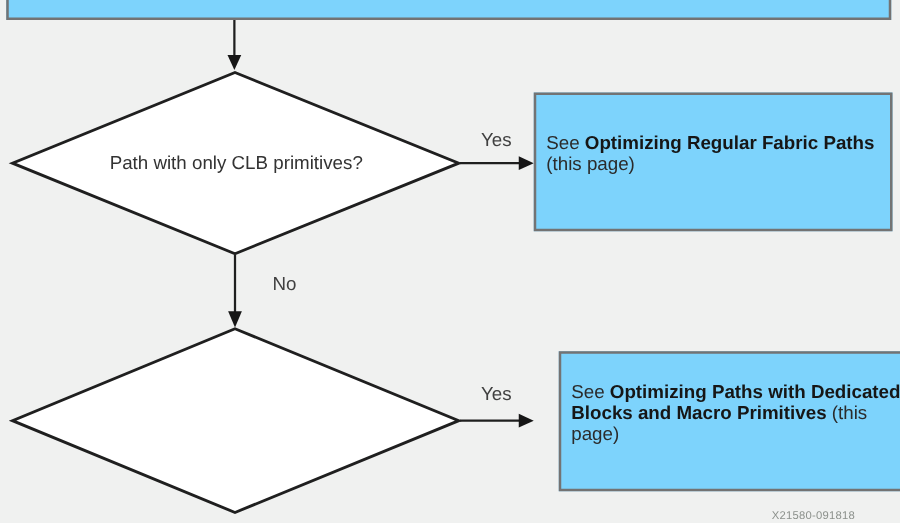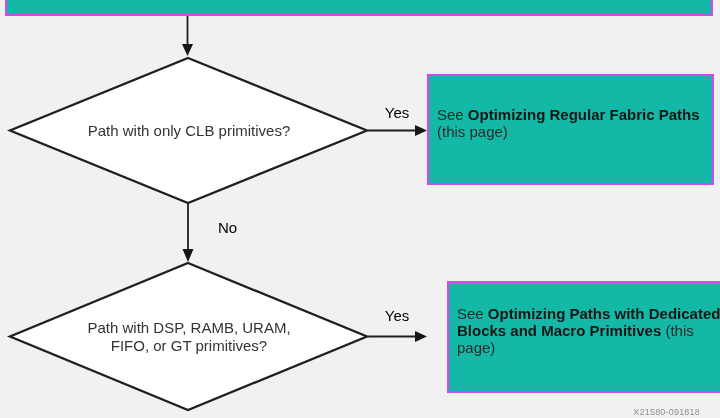--- a/index.html
+++ b/index.html
@@ -12,22 +12,22 @@
     font-family: "Liberation Sans", sans-serif;
     color: #2e2e2e;
   }
   svg.connectors {
     position: absolute;
     left: 0; top: 0;
     width: 720px; height: 418px;
   }
   .shape-box {
     position: absolute;
-    background: #14b8a6;
-    border: 2px solid #d946ef;
+    background: #7dd3fc;
+    border: 2px solid #737373;
     box-sizing: border-box;
   }
   #top-box {
     left: 5px; top: -26px;
     width: 708px; height: 42px;
     border-width: 2.5px;
   }
   .result-box {
     left: 427px;
     width: 287px; height: 111px;
@@ -54,28 +54,28 @@
     font-size: 15px;
     line-height: 17.5px;
     color: #333333;
     pointer-events: none;
   }
   #decision-1-label { top: 58px;  height: 145px; }
   #decision-2-label { top: 263px; height: 147px; }
   .edge-label {
     position: absolute;
     font-size: 15px;
-    color: #000000;
+    color: #404040;
   }
   #yes-label-1 { left: 372px; top: 104px; width: 50px; text-align: center; }
   #no-label-1  { left: 218px; top: 219px; }
   #yes-label-2 { left: 372px; top: 307px; width: 50px; text-align: center; }
   #figure-id {
     position: absolute;
-    left: 528px; top: 407px;
+    left: 512px; top: 407px;
     width: 172px;
     text-align: right;
     font-size: 9px;
     letter-spacing: 0.2px;
     color: #8c918c;
   }
 </style>
 </head>
 <body>
 
@@ -107,24 +107,20 @@
   </div>
 
   <div id="yes-label-1" class="edge-label">Yes</div>
   <div id="no-label-1" class="edge-label">No</div>
   <div id="yes-label-2" class="edge-label">Yes</div>
 
   <div id="result-box-1" class="shape-box result-box">
     <div><span>See </span><b>Optimizing Regular Fabric</b><b> </b><b>Paths</b><span> (this page)</span></div>
   </div>
 
-  <div id="decision-2-label" class="diamond-label">
-    <span>Path with DSP, RAMB, URAM,</span>
-    <span>FIFO, or GT primitives?</span>
-  </div>
 
   <div id="result-box-2" class="shape-box result-box">
     <div><span>See </span><b>Optimizing Paths with</b><b> </b><b>Dedicated Blocks and Macro</b><b> </b><b>Primitives</b><span> (this page)</span></div>
   </div>
 
   <div id="figure-id">X21580-091818</div>
 
 </div>
 
 </body></html>

